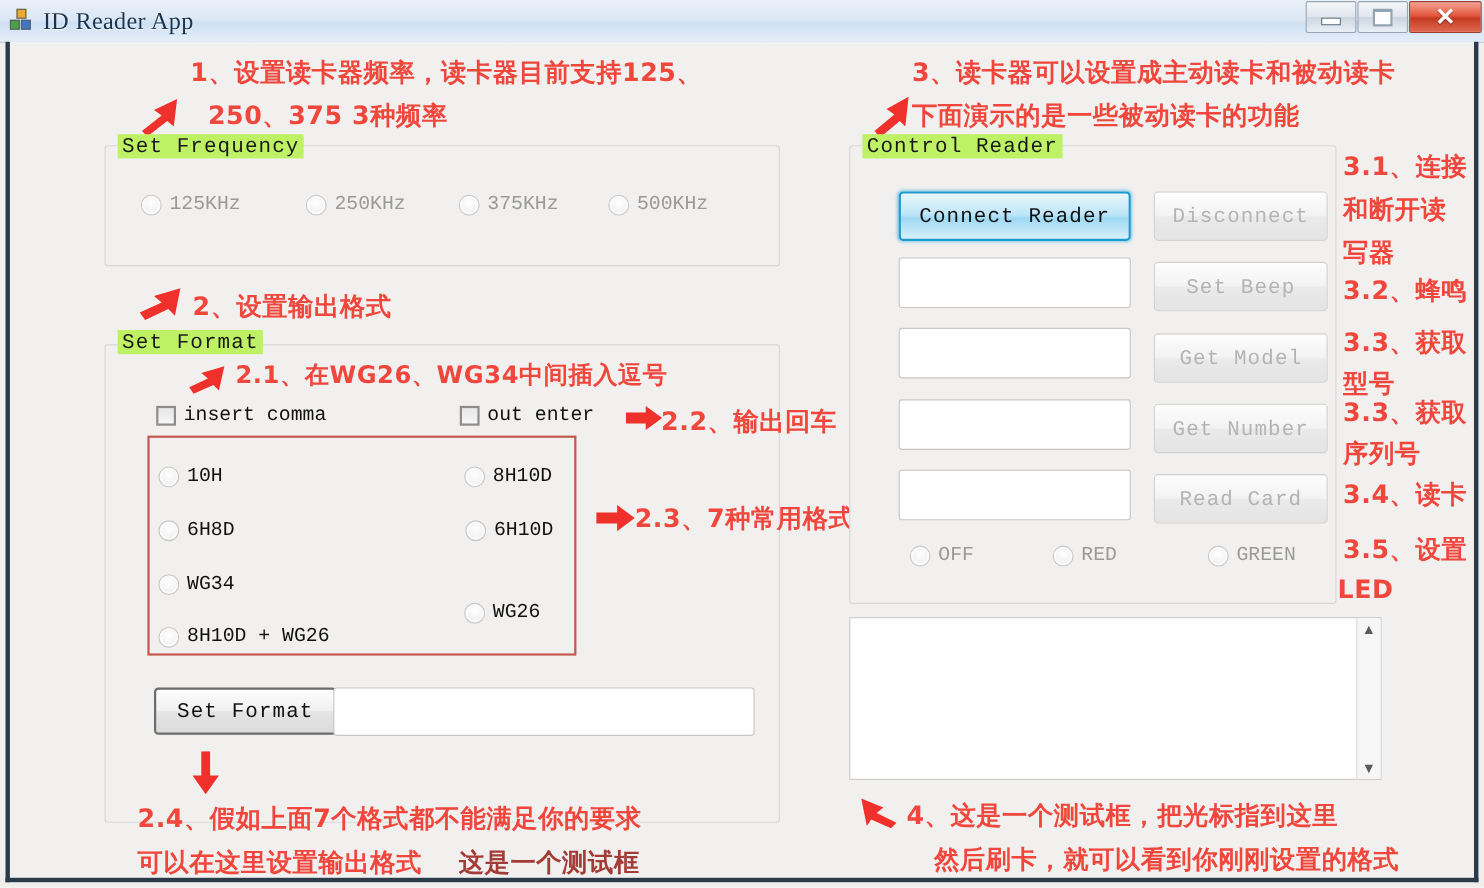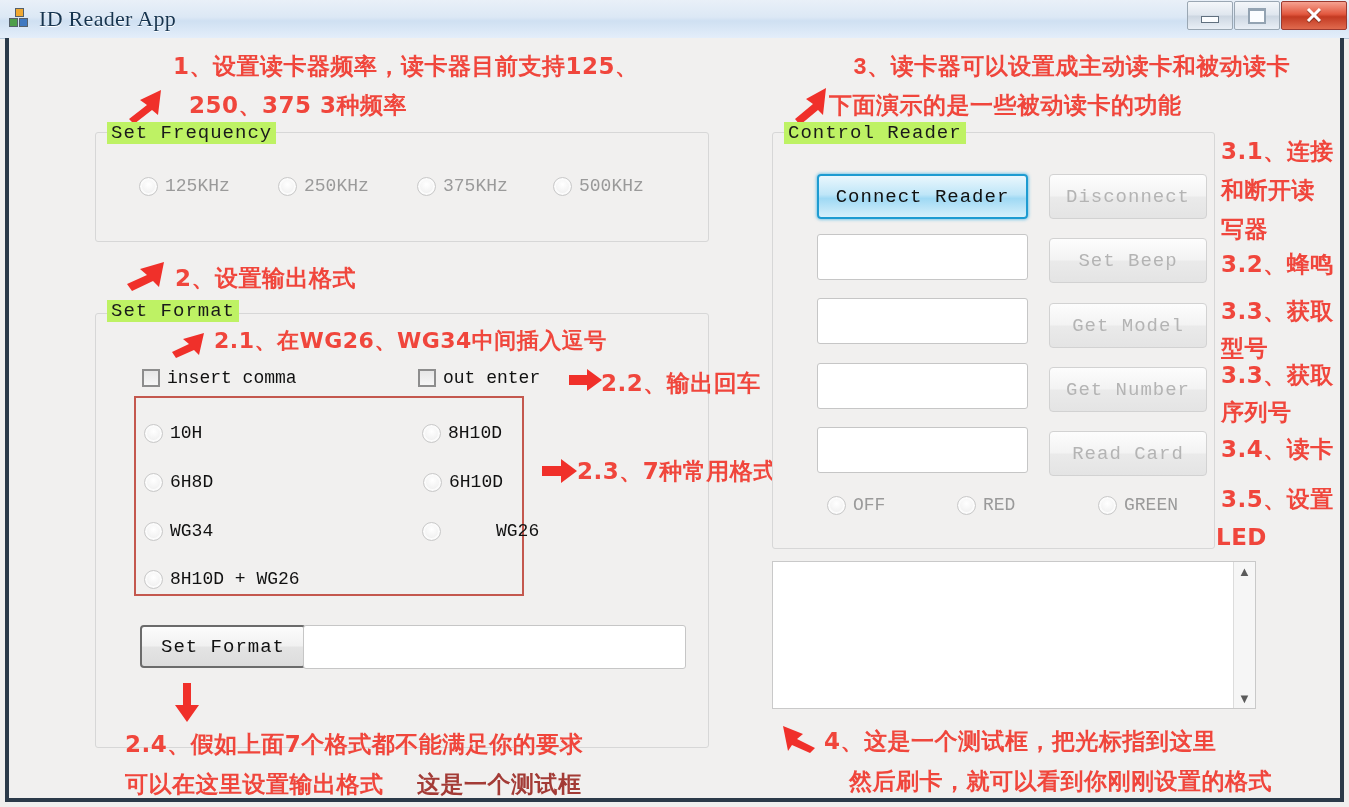--- a/index.html
+++ b/index.html
@@ -167,21 +167,21 @@
 
     <div class="anno" style="left:164px;top:13px;">1、设置读卡器频率，读卡器目前支持125、</div>
     <div class="anno" style="left:180px;top:52px;">250、375 3种频率</div>
     <svg class="arrow" style="left:115px;top:50px;" width="40" height="36" viewBox="0 0 40 36">
       <path d="M37 2 L16 12 L23 17 L5 31 L10 36 L28 22 L34 27 Z" fill="#f0302a"></path>
     </svg>
 
     <div class="groupbox" style="left:86px;top:94px;width:614px;height:110px;"></div>
     <div class="group-label" style="left:98px;top:84px;">Set Frequency</div>
 
-    <div class="radio disabled" style="left:130px;top:138px;">
+    <div class="radio disabled" style="left:119px;top:138px;">
       <span class="dot"></span>
       <span class="lbl">125KHz</span>
     </div>
     <div class="radio disabled" style="left:269px;top:138px;">
       <span class="dot"></span>
       <span class="lbl">250KHz</span>
     </div>
     <div class="radio disabled" style="left:408px;top:138px;">
       <span class="dot"></span>
       <span class="lbl">375KHz</span>
@@ -238,21 +238,21 @@
     </div>
 
     <div class="radio disabled" style="left:413px;top:385px;">
       <span class="dot"></span>
       <span class="lbl" style="color:#111">8H10D</span>
     </div>
     <div class="radio disabled" style="left:414px;top:434px;">
       <span class="dot"></span>
       <span class="lbl" style="color:#111">6H10D</span>
     </div>
-    <div class="radio disabled" style="left:413px;top:483px;gap:48px;">
+    <div class="radio disabled" style="left:413px;top:509px;">
       <span class="dot"></span>
       <span class="lbl" style="color:#111">WG26</span>
     </div>
 
     <svg class="arrow" style="left:533px;top:420px;" width="36" height="26" viewBox="0 0 36 26">
       <path d="M0 8 L19 8 L19 1 L35 13 L19 25 L19 18 L0 18 Z" fill="#f0302a"></path>
     </svg>
     <div class="anno" style="left:568px;top:418px;">2.3、7种常用格式</div>
 
     <div class="btn enabled" style="left:131px;top:587px;width:166px;height:43px;">
@@ -264,21 +264,21 @@
       <path d="M9 0 L17 0 L17 22 L25 22 L13 39 L1 22 L9 22 Z" fill="#f0302a"></path>
     </svg>
 
     <div class="anno" style="left:116px;top:691px;">2.4、假如上面7个格式都不能满足你的要求</div>
     <div class="anno" style="left:116px;top:731px;">可以在这里设置输出格式</div>
     <div class="anno dim" style="left:408px;top:731px;">这是一个测试框</div>
 
     <svg class="arrow" style="left:782px;top:48px;" width="38" height="40" viewBox="0 0 38 40">
       <path d="M35 2 L15 13 L22 18 L4 33 L9 39 L27 24 L32 29 Z" fill="#f0302a"></path>
     </svg>
-    <div class="anno" style="left:844px;top:13px;font-family:Liberation Mono, monospace;">3、读卡器可以设置成主动读卡和被动读卡</div>
+    <div class="anno" style="left:820px;top:13px;">3、读卡器可以设置成主动读卡和被动读卡</div>
     <div class="anno" style="left:820px;top:52px;">下面演示的是一些被动读卡的功能</div>
 
     <div class="groupbox" style="left:763px;top:94px;width:443px;height:417px;"></div>
     <div class="group-label" style="left:775px;top:84px;">Control Reader</div>
 
     <div class="btn focused" style="left:808px;top:136px;width:211px;height:45px;">
       <span>Connect Reader</span>
     </div>
     <div class="textbox" style="left:808px;top:196px;width:211px;height:46px;"></div>
     <div class="textbox" style="left:808px;top:260px;width:211px;height:46px;"></div>

